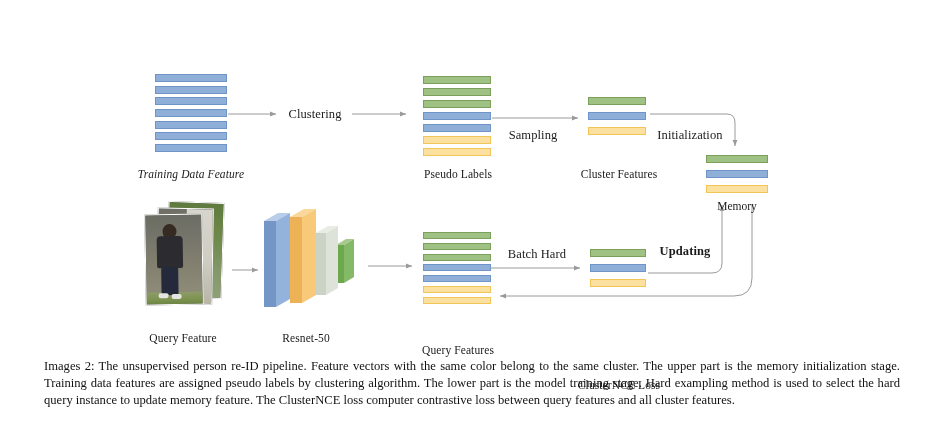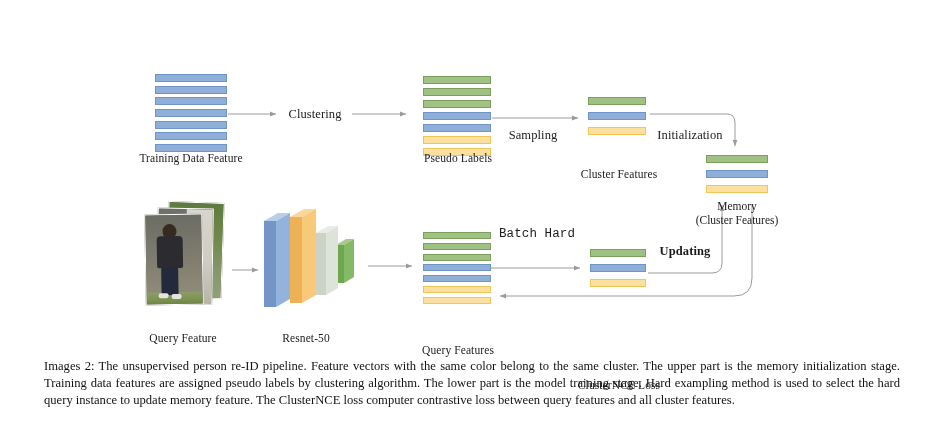--- a/index.html
+++ b/index.html
@@ -151,53 +151,52 @@
 
   <div class="bar-stack" style="left:155px; top:74px; width:72px; height:78px; justify-content:space-between;">
     <div class="bar" style="height:8px; background:#8faed8; border:1px solid #6f94c8;"></div>
     <div class="bar" style="height:8px; background:#8faed8; border:1px solid #6f94c8;"></div>
     <div class="bar" style="height:8px; background:#8faed8; border:1px solid #6f94c8;"></div>
     <div class="bar" style="height:8px; background:#8faed8; border:1px solid #6f94c8;"></div>
     <div class="bar" style="height:8px; background:#8faed8; border:1px solid #6f94c8;"></div>
     <div class="bar" style="height:8px; background:#8faed8; border:1px solid #6f94c8;"></div>
     <div class="bar" style="height:8px; background:#8faed8; border:1px solid #6f94c8;"></div>
   </div>
-  <div class="block-label" style="left:131px; top:152px; width:120px;">Training Data Feature</div>
+  <div class="block-label" style="left:131px; top:168px; width:120px;font-style:italic;">Training Data Feature</div>
 
   <div class="arrow-label" style="left:280px; top:107px; width:70px;">Clustering</div>
 
   <div class="bar-stack" style="left:423px; top:76px; width:68px; height:80px; justify-content:space-between;">
     <div class="bar" style="height:8px; background:#9fc183; border:1px solid #7ba05b;"></div>
     <div class="bar" style="height:8px; background:#9fc183; border:1px solid #7ba05b;"></div>
     <div class="bar" style="height:8px; background:#9fc183; border:1px solid #7ba05b;"></div>
     <div class="bar" style="height:8px; background:#8faed8; border:1px solid #6f94c8;"></div>
     <div class="bar" style="height:8px; background:#8faed8; border:1px solid #6f94c8;"></div>
     <div class="bar" style="height:8px; background:#fce0a0; border:1px solid #f2c558;"></div>
     <div class="bar" style="height:8px; background:#fce0a0; border:1px solid #f2c558;"></div>
   </div>
-  <div class="block-label" style="left:412px; top:152px; width:92px;">Pseudo Labels</div>
+  <div class="block-label" style="left:412px; top:168px; width:92px;">Pseudo Labels</div>
 
   <div class="arrow-label" style="left:500px; top:128px; width:66px;">Sampling</div>
 
   <div class="bar-stack" style="left:588px; top:97px; width:58px; height:38px; justify-content:space-between;">
     <div class="bar" style="height:8px; background:#9fc183; border:1px solid #7ba05b;"></div>
     <div class="bar" style="height:8px; background:#8faed8; border:1px solid #6f94c8;"></div>
     <div class="bar" style="height:8px; background:#fce0a0; border:1px solid #f2c558;"></div>
   </div>
   <div class="block-label" style="left:573px; top:168px; width:92px;">Cluster Features</div>
 
   <div class="arrow-label" style="left:652px; top:128px; width:76px;">Initialization</div>
 
   <div class="bar-stack" style="left:706px; top:155px; width:62px; height:38px; justify-content:space-between;">
     <div class="bar" style="height:8px; background:#9fc183; border:1px solid #7ba05b;"></div>
     <div class="bar" style="height:8px; background:#8faed8; border:1px solid #6f94c8;"></div>
     <div class="bar" style="height:8px; background:#fce0a0; border:1px solid #f2c558;"></div>
   </div>
   <div class="memory-label" style="left:692px; top:199px; width:90px;">Memory</div>
-  <div class="memory-label" style="left:677px; top:213px; width:120px;">(Cluster Features)</div>
 
   <div class="collage" style="left:145px; top:200px; width:86px; height:105px;">
 
     <div class="photo" style="left:22px; top:2px; width:56px; height:96px; transform:rotate(2deg);">
       <div class="ph-bg" style="background:linear-gradient(180deg,#5f7a3e 0%,#6f8a4a 38%,#83976a 70%,#8ea176 100%);"></div>
       <div class="ph-person-head" style="left:20px; top:13px; width:13px; height:14px;"></div>
       <div class="ph-person-torso" style="left:16px; top:25px; width:22px; height:30px; background:#23252b;"></div>
       <div class="ph-person-legs" style="left:19px; top:54px; width:16px; height:30px; background:#1e2330;"></div>
       <div class="ph-shoe" style="left:17px; top:82px; width:9px; height:5px;"></div>
       <div class="ph-shoe" style="left:28px; top:83px; width:9px; height:5px;"></div>
@@ -249,21 +248,21 @@
     <div class="bar" style="height:7px; background:#9fc183; border:1px solid #7ba05b;"></div>
     <div class="bar" style="height:7px; background:#9fc183; border:1px solid #7ba05b;"></div>
     <div class="bar" style="height:7px; background:#9fc183; border:1px solid #7ba05b;"></div>
     <div class="bar" style="height:7px; background:#8faed8; border:1px solid #6f94c8;"></div>
     <div class="bar" style="height:7px; background:#8faed8; border:1px solid #6f94c8;"></div>
     <div class="bar" style="height:7px; background:#fce0a0; border:1px solid #f2c558;"></div>
     <div class="bar" style="height:7px; background:#fce0a0; border:1px solid #f2c558;"></div>
   </div>
   <div class="block-label" style="left:409px; top:344px; width:98px;">Query Features</div>
 
-  <div class="arrow-label" style="left:498px; top:227px; width:78px;font-family:Liberation Mono, monospace;">Batch Hard</div>
+  <div class="arrow-label" style="left:498px; top:247px; width:78px;">Batch Hard</div>
 
   <div class="bar-stack" style="left:590px; top:249px; width:56px; height:38px; justify-content:space-between;">
     <div class="bar" style="height:8px; background:#9fc183; border:1px solid #7ba05b;"></div>
     <div class="bar" style="height:8px; background:#8faed8; border:1px solid #6f94c8;"></div>
     <div class="bar" style="height:8px; background:#fce0a0; border:1px solid #f2c558;"></div>
   </div>
   <div class="block-label" style="left:569px; top:332px; width:100px;margin-top:47px;">ClusterNCE Loss</div>
 
   <div class="arrow-label" style="left:653px; top:244px; width:64px;font-weight:bold;">Updating</div>
 

